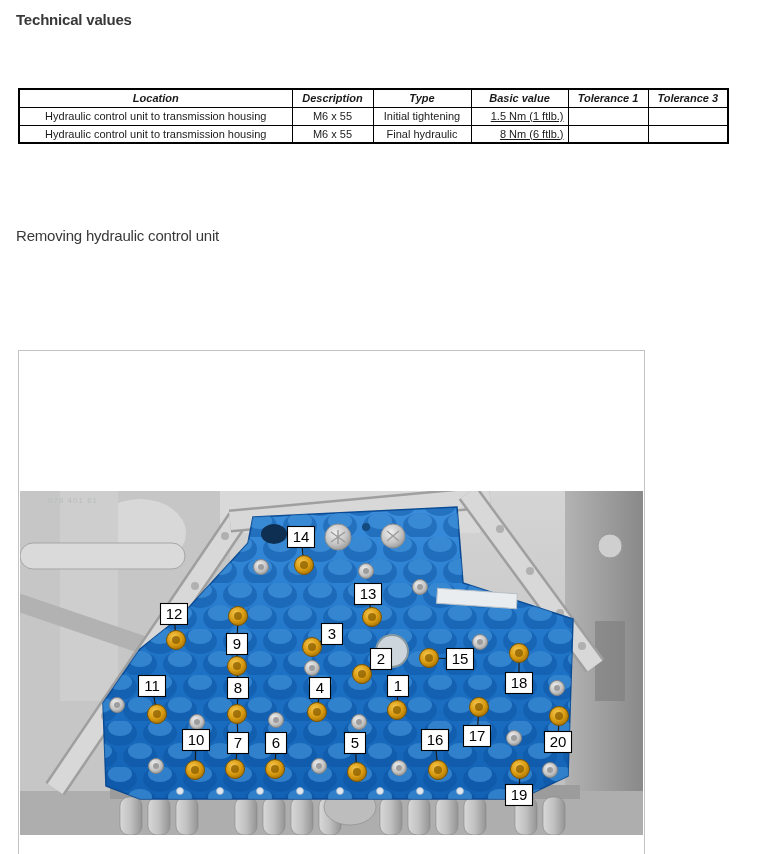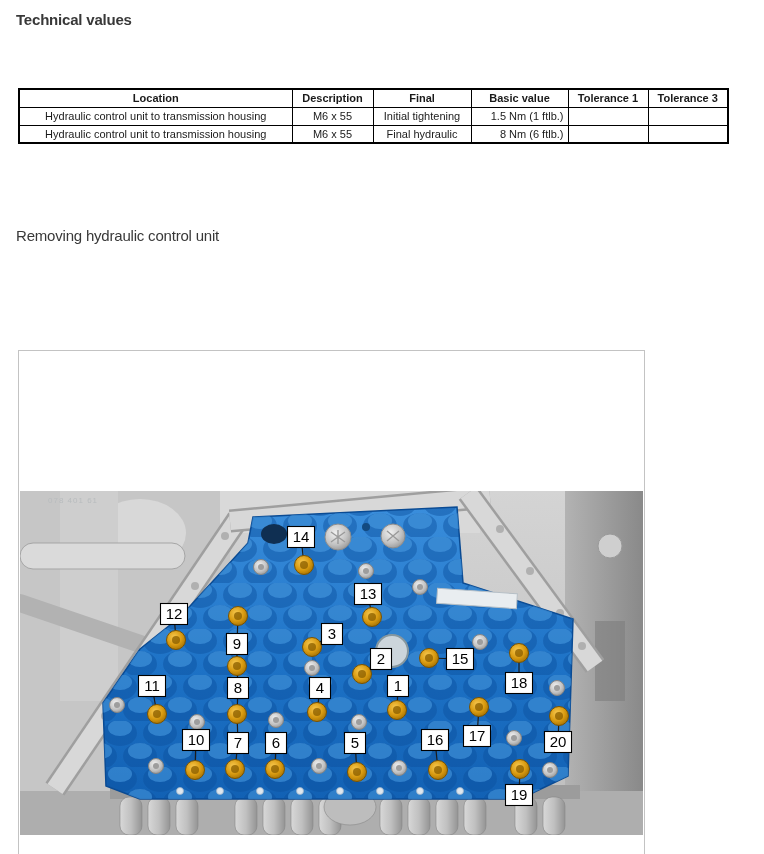--- a/index.html
+++ b/index.html
@@ -9,22 +9,22 @@
 
   .h-title { position:absolute; left:16px; top:11px; font-size:15px; font-weight:bold;
     color:#383838; letter-spacing:-0.2px; }
   .h-sec   { position:absolute; left:16px; font-size:15px; font-weight:normal;
     color:#383838; letter-spacing:-0.2px; }
 
   .tv-table-wrap { position:absolute; left:18px; top:88px; width:711px; }
   table.tv { border-collapse:collapse; width:100%; border:2px solid #000; table-layout:fixed; }
   table.tv th, table.tv td { border:1px solid #000; font-size:11px; padding:2px 4px;
     height:18px; overflow:hidden; white-space:nowrap; }
-  table.tv th { font-weight:bold; text-align:center; }
-  td.al { text-align:center; } td.ar { text-align:right; }
+  table.tv th { font-weight:bold; text-align:center;font-style:italic; }
+  td.al { text-align:center; } td.ar { text-align:right;text-decoration:underline; }
 
   .figure-frame { position:absolute; left:18px; top:350px; width:627px; height:520px;
     border:1px solid #c3c3c3; background:#fff; }
   .photo { position:absolute; left:1px; top:140px; width:623px; height:344px; display:block; }
 
   svg text.lblnum { font-family:"Liberation Sans", sans-serif; font-size:15px; fill:#000; }
   svg text.wm { font-family:"Liberation Sans", sans-serif; font-size:8px; fill:#b8bcbe; letter-spacing:1px; }
 </style>
 </head>
 <body>
@@ -40,21 +40,21 @@
           <col style="width:81px">
           <col style="width:98px">
         <col style="width:97px">
           <col style="width:80px">
           <col style="width:80px">
       </colgroup>
       <tbody>
           <tr>
         <th>Location</th>
         <th>Description</th>
-        <th>Final</th>
+        <th>Type</th>
         <th>Basic value</th>
         <th>Tolerance 1</th>
         <th>Tolerance 3</th>
       </tr>
       <tr>
         <td class="al">Hydraulic control unit to transmission housing</td>
         <td class="al">M6 x 55</td>
         <td class="al">Initial tightening</td>
         <td class="ar">1.5 Nm (1 ftlb.)</td>
         <td class="al"></td>

